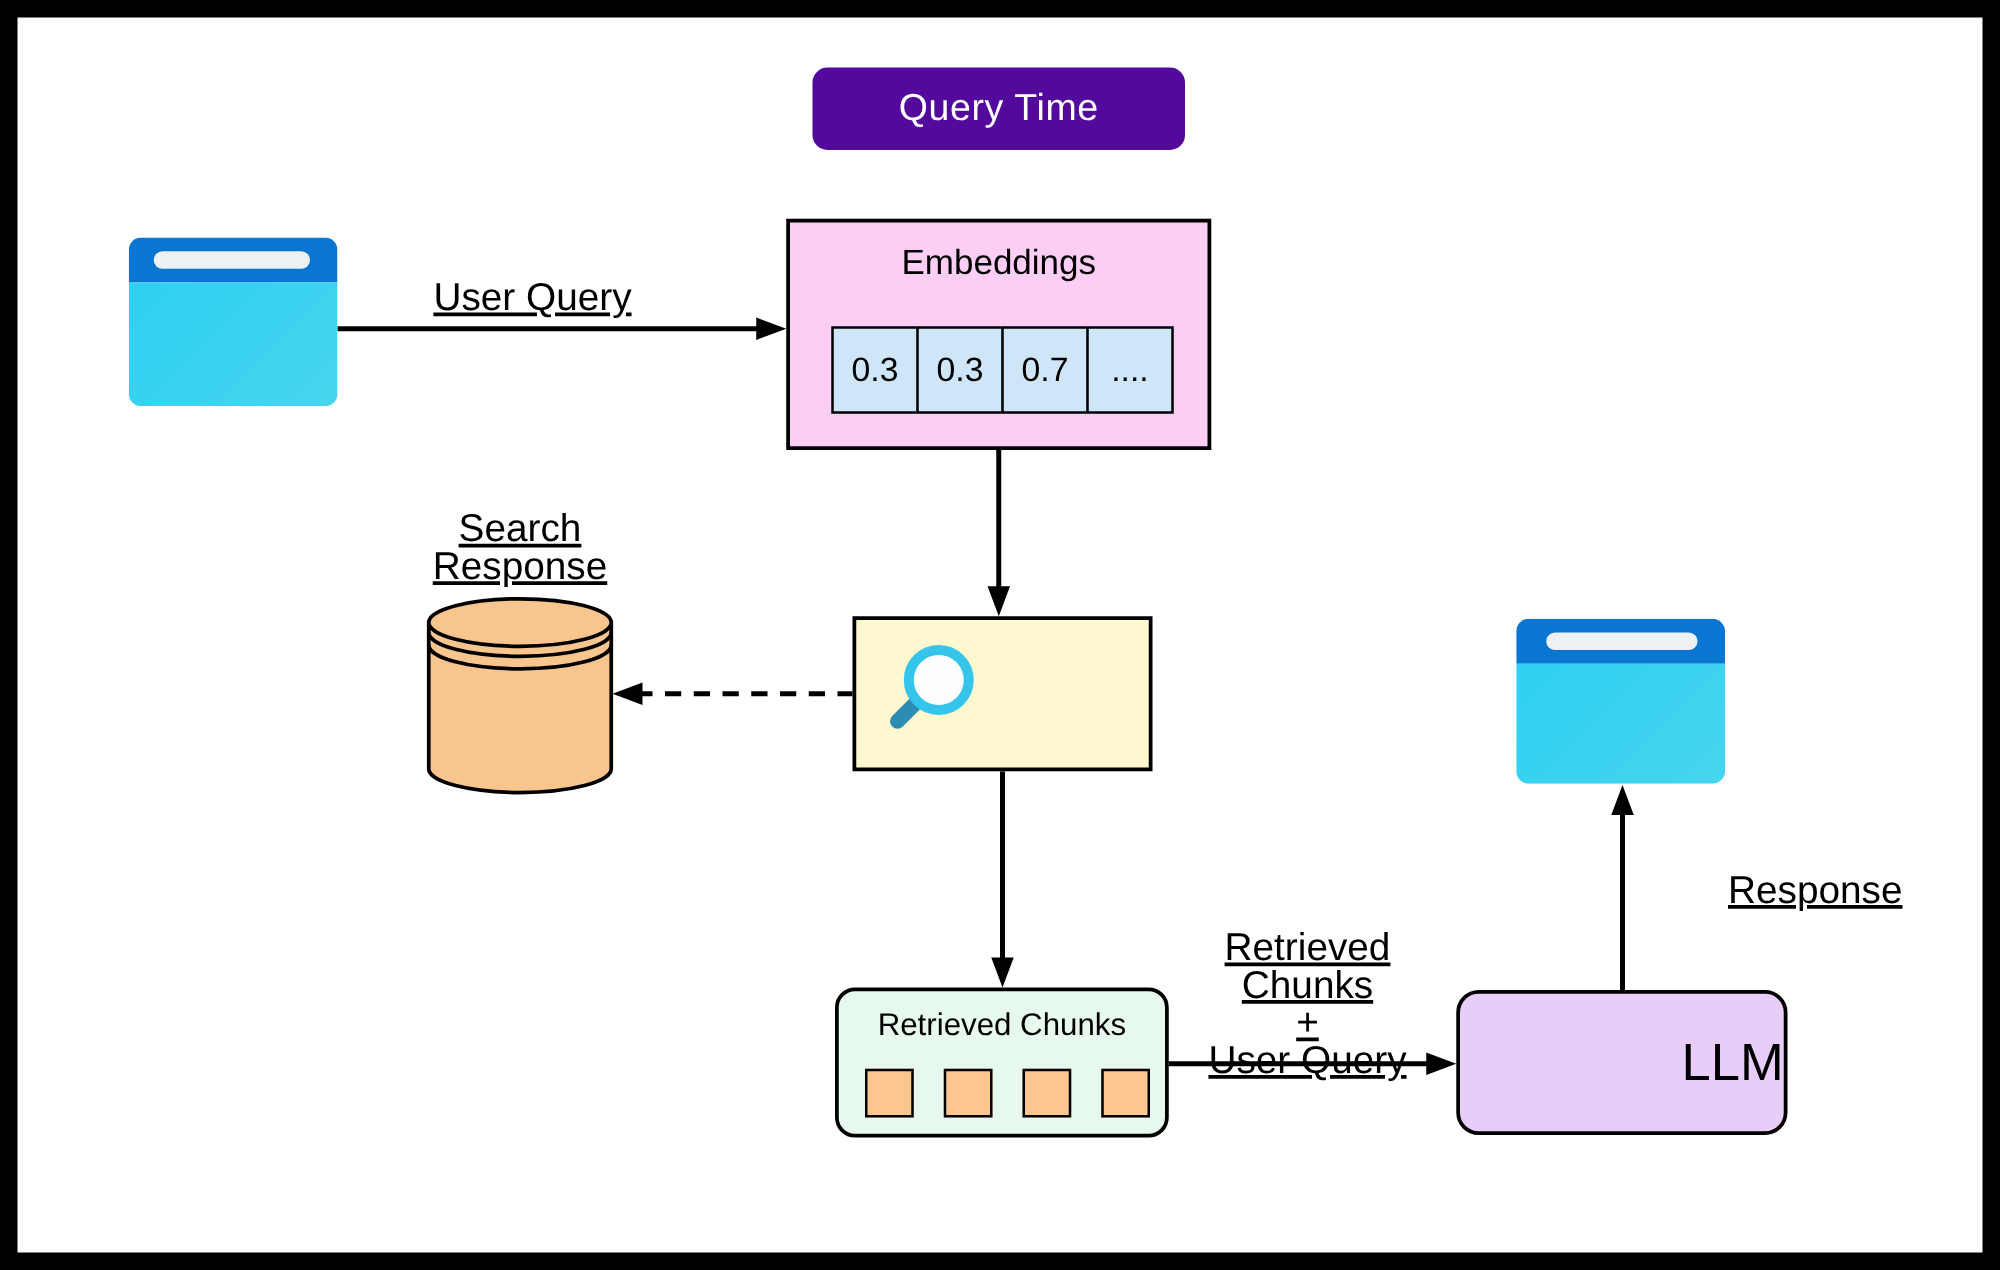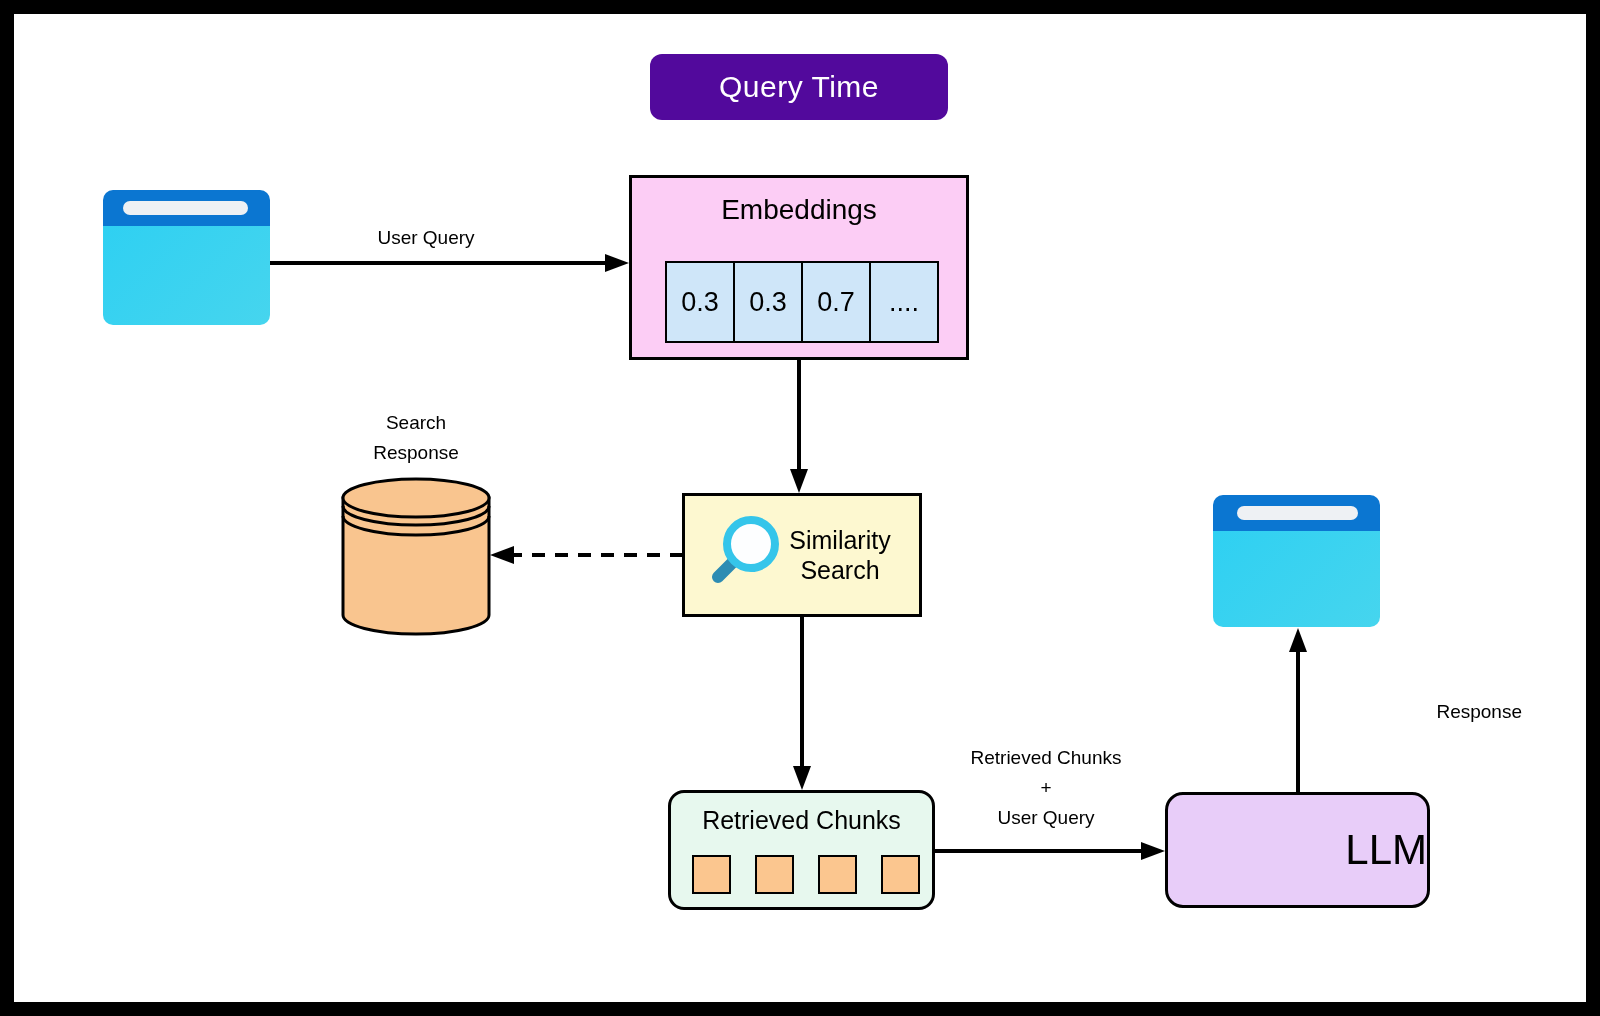--- a/index.html
+++ b/index.html
@@ -23,41 +23,41 @@
     background:var(--browser_bar,#eef1f4);}
   .browser-body{position:absolute;left:0;right:0;top:36px;bottom:0;
     background:linear-gradient(135deg,var(--browser_body,#2fd0f2),#46d5ee);}
   
   .node{border:3px solid var(--stroke,#000);box-sizing:border-box;}
   .node-title{text-align:center;font-size:28px;}
   
   .embeddings{left:629px;top:175px;width:340px;height:185px;background:var(--embeddings_fill,#fccdf5);}
   .embeddings .node-title{margin-top:16px;}
   .cells{position:absolute;left:33px;top:83px;display:flex;}
-  .cell{width:70px;height:82px;border:2px solid var(--stroke,#000);box-sizing:border-box;
+  .cell{width:70px;height:70px;border:2px solid var(--stroke,#000);box-sizing:border-box;
     background:var(--cell_fill,#cfe6f9);display:flex;align-items:center;justify-content:center;
     font-size:27px;}
   .cell + .cell{margin-left:-2px;}
   
   .similarity{left:682px;top:493px;width:240px;height:124px;background:var(--similarity_fill,#fdf8d0);}
   .sim-text{position:absolute;right:14px;top:50%;transform:translateY(-50%);
     width:130px;text-align:center;font-size:25px;line-height:30px;}
   .magnifier{position:absolute;left:22px;top:14px;}
   
   .chunks{left:668px;top:790px;width:267px;height:120px;border-radius:16px;background:var(--chunks_fill,#e7f8ee);}
   .chunks .node-title{margin-top:13px;font-size:25px;}
   .squares{position:absolute;left:21px;top:62px;display:flex;gap:24px;}
   .square{width:39px;height:39px;border:2px solid var(--stroke,#000);box-sizing:border-box;
     background:var(--chunk_fill,#fbc68f);}
   
   .llm{left:1165px;top:792px;width:265px;height:116px;border-radius:18px;
     background:var(--llm_fill,#e8cdf9);display:flex;align-items:center;justify-content:flex-end;
     font-size:42px;}
   
-  .edge-label{font-size:19px;text-align:center;line-height:30px;}
+  .edge-label{font-size:31px;text-align:center;line-height:30px;text-decoration:underline;}
   .lbl-user-query{left:301px;top:223px;width:250px;}
   .lbl-vdb{left:316px;top:408px;width:200px;}
   .lbl-chunks-llm{left:926px;top:743px;width:240px;}
   .lbl-response{left:1322px;top:697px;width:200px;text-align:right;}
   .connectors{left:0;top:0;pointer-events:none;}
   .node,.badge,.browser{z-index:2;}
   .edge-label{z-index:3;}
   svg.connectors{z-index:1;}
 </style>
 </head>
@@ -125,24 +125,20 @@
   <ellipse cx="78" cy="28" rx="73" ry="19" style="fill:var(--cylinder_fill,#f9c58f)" stroke="#000" stroke-width="3"></ellipse>
   <path d="M5,36 A73,19 0 0 0 151,36" fill="none" stroke="#000" stroke-width="3"></path>
   <path d="M5,46 A73,19 0 0 0 151,46" fill="none" stroke="#000" stroke-width="3"></path>
 </svg>
 
 <div class="abs node similarity">
   <svg class="magnifier" width="86" height="86">
     <line x1="26" y1="52" x2="11" y2="67" style="stroke:var(--magnifier_handle,#2d8cb3)" stroke-width="12" stroke-linecap="round"></line>
     <circle cx="44" cy="34" r="24" style="fill:var(--magnifier_lens,#fdfeff);stroke:var(--magnifier_ring,#35c5ea)" stroke-width="8"></circle>
   </svg>
-  <div class="sim-text">
-    <div>Similarity</div>
-    <div>Search</div>
-  </div>
 </div>
 
 <div class="abs node chunks">
   <div class="node-title">Retrieved Chunks</div>
   <div class="squares">
     <div class="square"></div>
     <div class="square"></div>
     <div class="square"></div>
     <div class="square"></div>
   </div>

